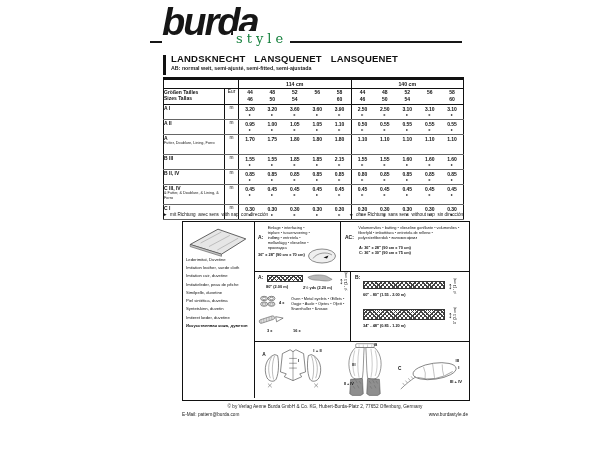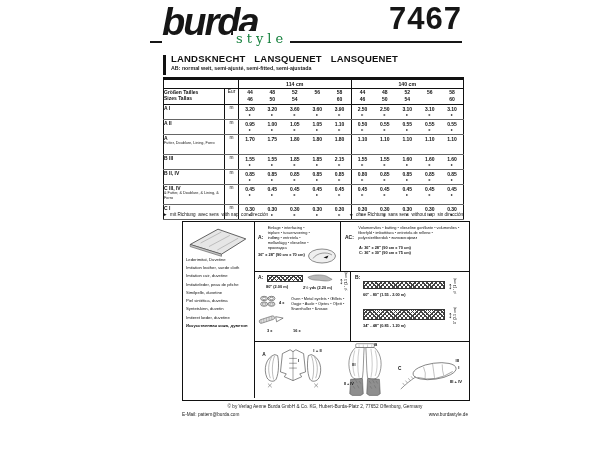--- a/index.html
+++ b/index.html
@@ -69,21 +69,20 @@
   svg text{font-family:"Liberation Sans",sans-serif;font-weight:bold;fill:#111;}
 </style>
 </head>
 <body>
 
 <div class="sheet">
 
   <div class="brand">burda</div>
   <div class="hline"></div>
   <div class="brand-sub">style</div>
-  <div class="pattno">7467</div>
 
   <div class="tbar"></div>
   <div class="ttl">LANDSKNECHT LANSQUENET LANSQUENET</div>
   <div class="tsub">AB: normal weit, semi-ajusté, semi-fitted, semi-ajustada</div>
 
   <div class="twrap">
     <table class="yard">
       <colgroup>
         <col style="width:61px">
           <col style="width:14px">

